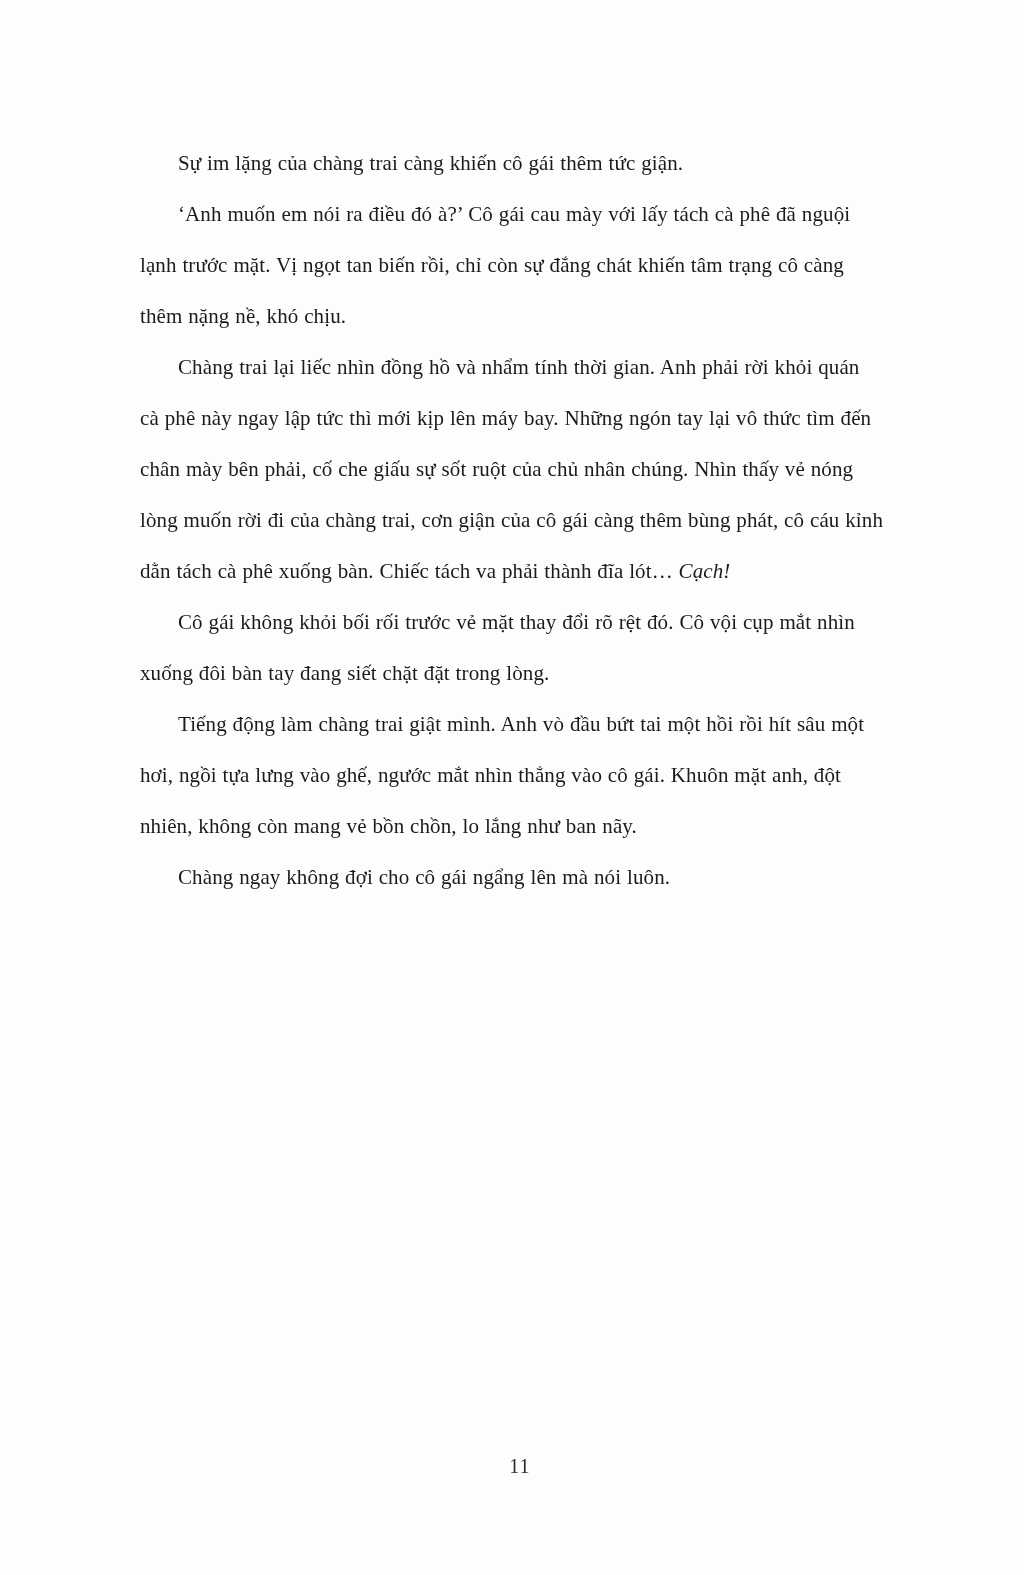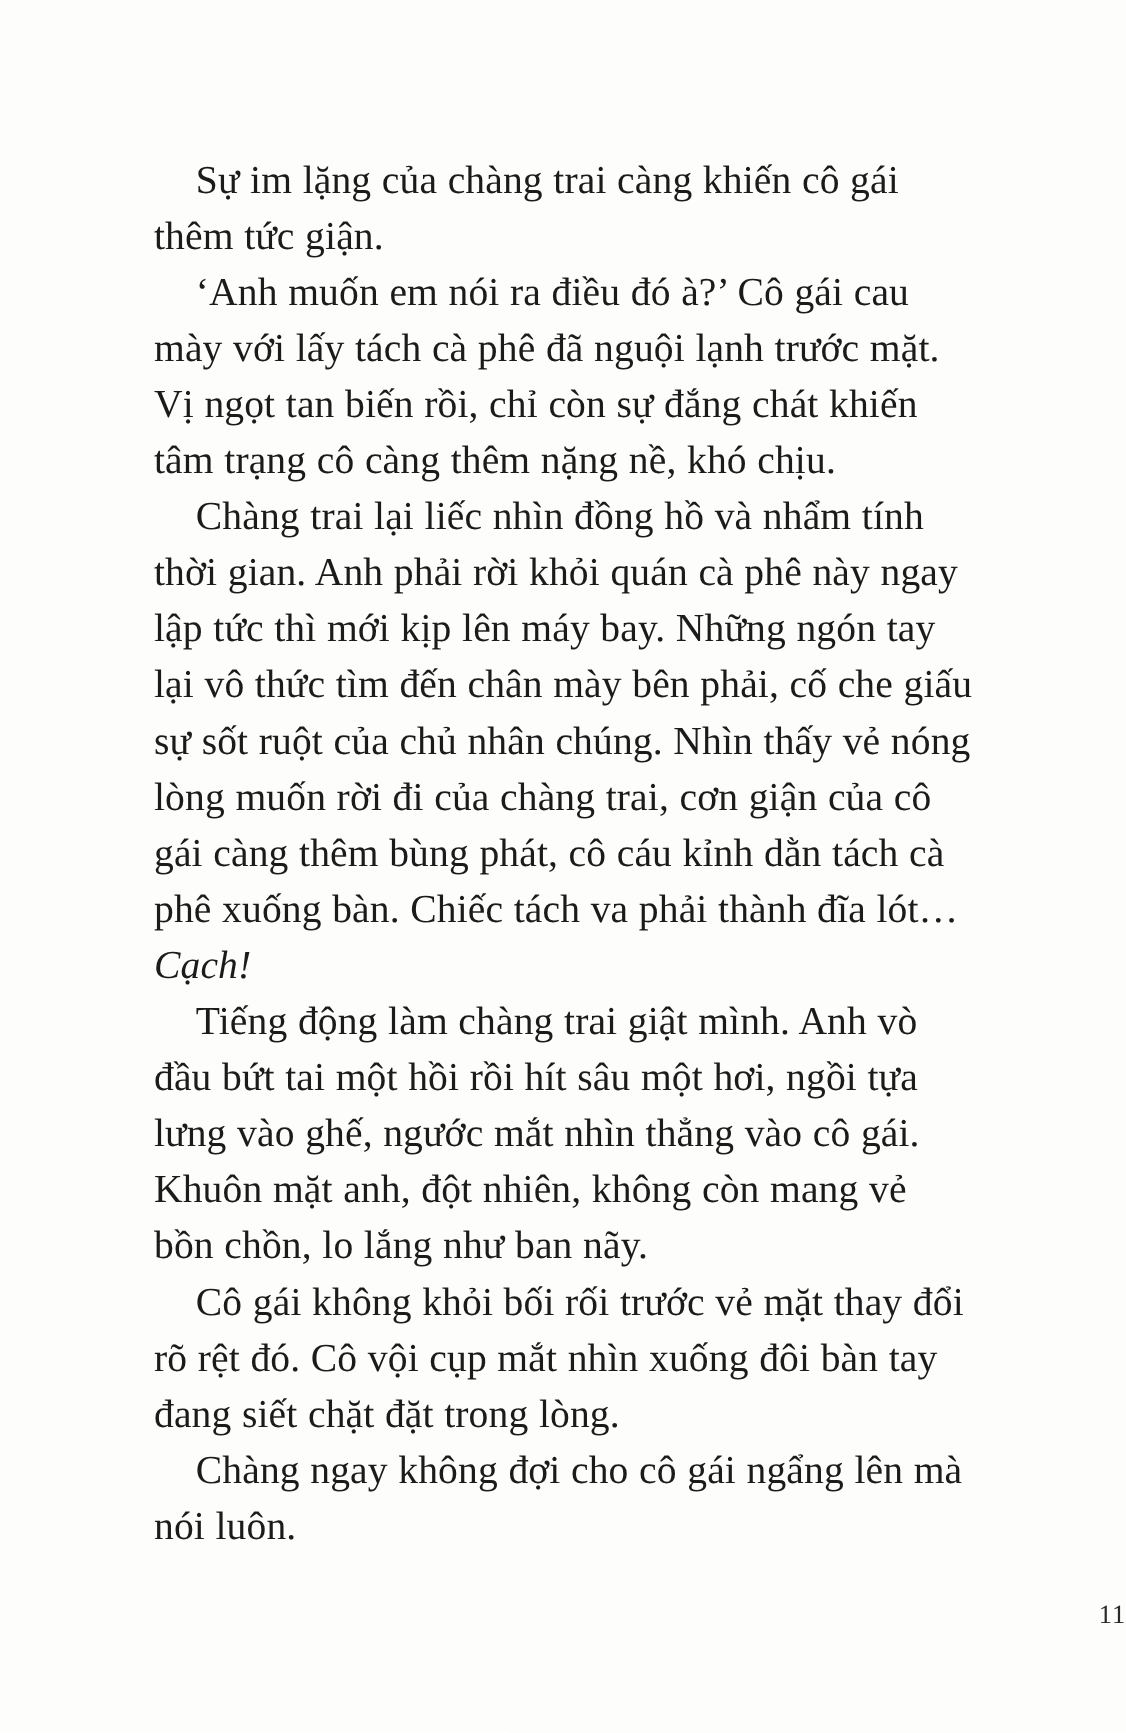--- a/index.html
+++ b/index.html
@@ -16,49 +16,49 @@
     overflow: hidden;
   }
   .text-block {
     position: absolute;
     left: 140px;
     top: 138px;
     width: 744px;
   }
   .para {
     font-family: "Liberation Serif", "DejaVu Serif", serif;
-    font-size: 36px;
+    font-size: 21px;
     line-height: 51px;
     color: #1b1b1b;
     text-indent: 38px;
     margin: 0;
     text-align: left;
     letter-spacing: 0.1px;
     word-spacing: 0.5px;
   }
   .para em {
   }
   .folio {
     position: absolute;
     left: 16px;
     right: 0;
     top: 1455px;
-    text-align: right;
+    text-align: center;
     font-family: "Liberation Serif", "DejaVu Serif", serif;
-    font-size: 24px;
+    font-size: 20px;
     color: #2a2a2a;
     letter-spacing: 1px;
   }
 </style>
 </head>
 <body>
 
 <div class="page">
   <div class="text-block">
     <p class="para">Sự im lặng của chàng trai càng khiến cô gái thêm tức giận.</p>
     <p class="para">‘Anh muốn em nói ra điều đó à?’ Cô gái cau mày với lấy tách cà phê đã nguội lạnh trước mặt. Vị ngọt tan biến rồi, chỉ còn sự đắng chát khiến tâm trạng cô càng thêm nặng nề, khó chịu.</p>
     <p class="para"><span>Chàng trai lại liếc nhìn đồng hồ và nhẩm tính thời gian. Anh phải rời khỏi quán cà phê này ngay lập tức thì mới kịp lên máy bay. Những ngón tay lại vô thức tìm đến chân mày bên phải, cố che giấu sự sốt ruột của chủ nhân chúng. Nhìn thấy vẻ nóng lòng muốn rời đi của chàng trai, cơn giận của cô gái càng thêm bùng phát, cô cáu kỉnh dằn tách cà phê xuống bàn. Chiếc tách va phải thành đĩa lót… </span><em>Cạch!</em></p>
+    <p class="para">Cô gái không khỏi bối rối trước vẻ mặt thay đổi rõ rệt đó. Cô vội cụp mắt nhìn xuống đôi bàn tay đang siết chặt đặt trong lòng.</p>
     <p class="para">Tiếng động làm chàng trai giật mình. Anh vò đầu bứt tai một hồi rồi hít sâu một hơi, ngồi tựa lưng vào ghế, ngước mắt nhìn thẳng vào cô gái. Khuôn mặt anh, đột nhiên, không còn mang vẻ bồn chồn, lo lắng như ban nãy.</p>
-    <p class="para">Cô gái không khỏi bối rối trước vẻ mặt thay đổi rõ rệt đó. Cô vội cụp mắt nhìn xuống đôi bàn tay đang siết chặt đặt trong lòng.</p>
     <p class="para">Chàng ngay không đợi cho cô gái ngẩng lên mà nói luôn.</p>
   </div>
   <div class="folio">11</div>
 </div>
 
 </body></html>

